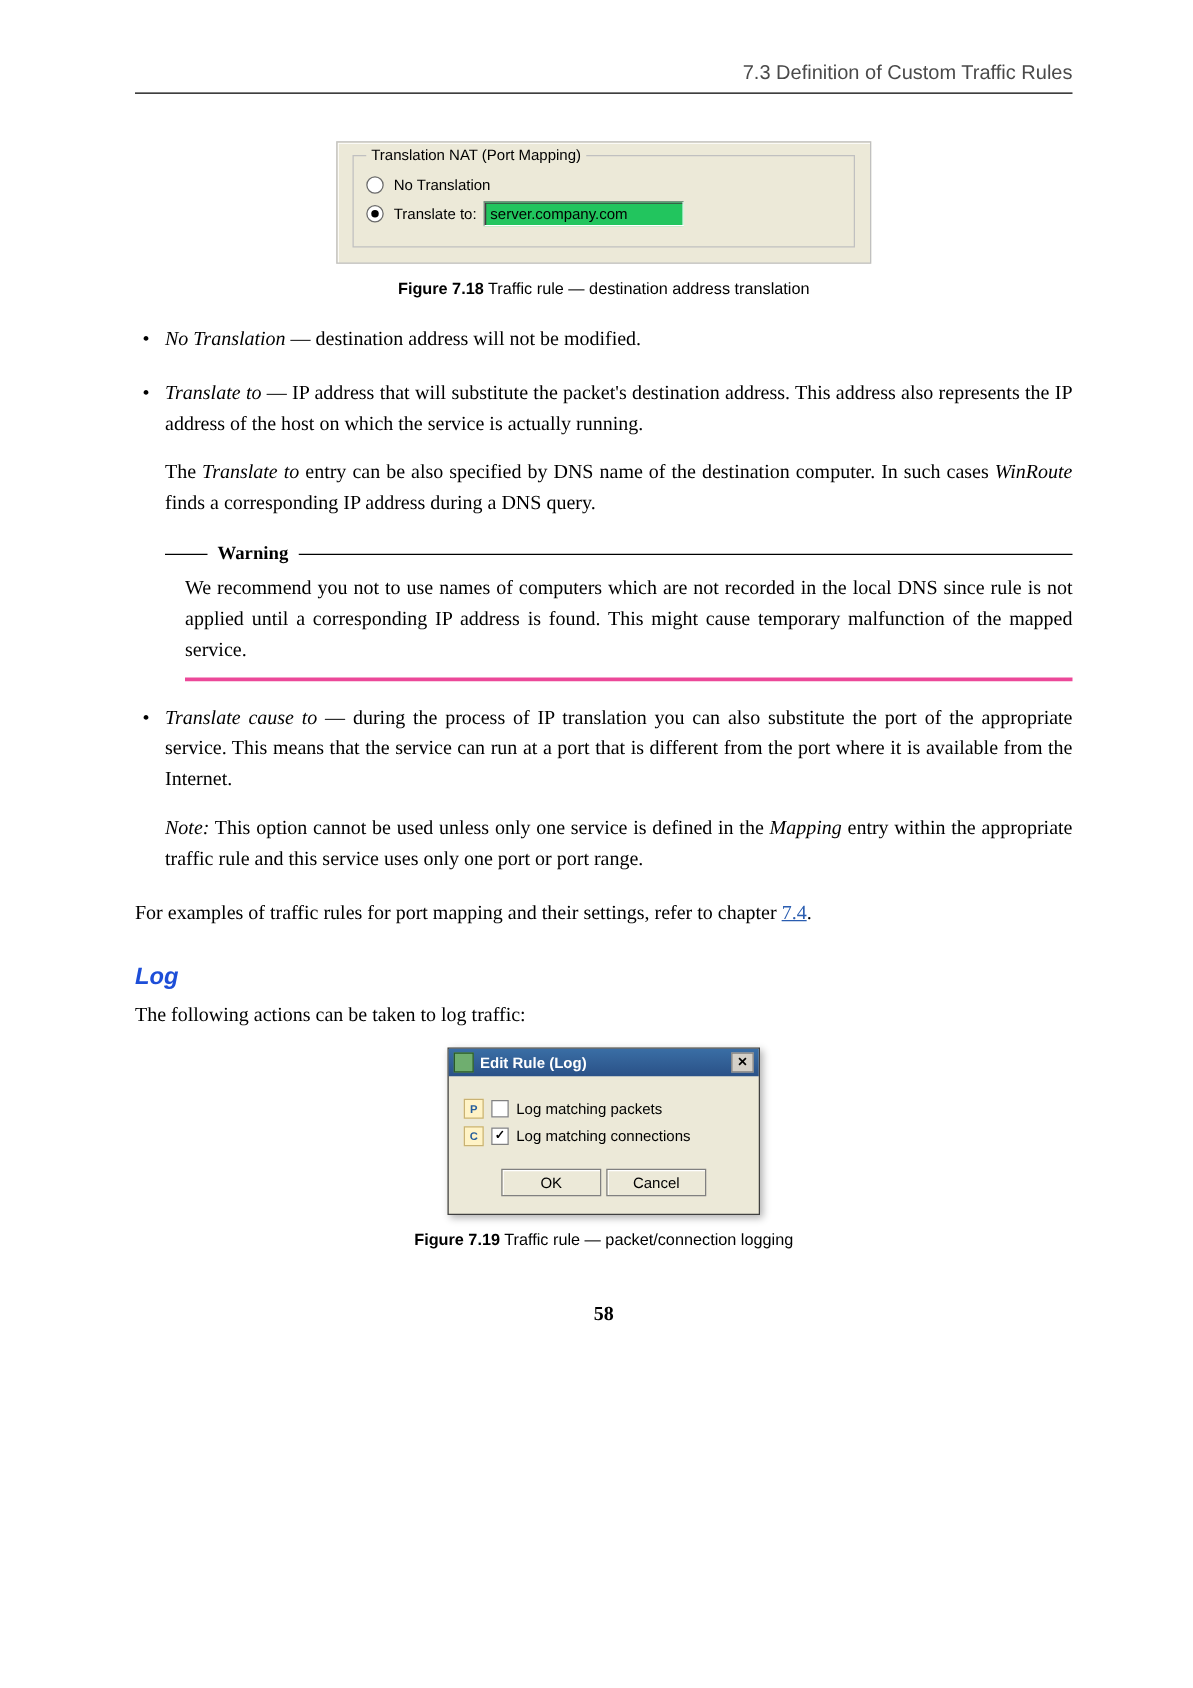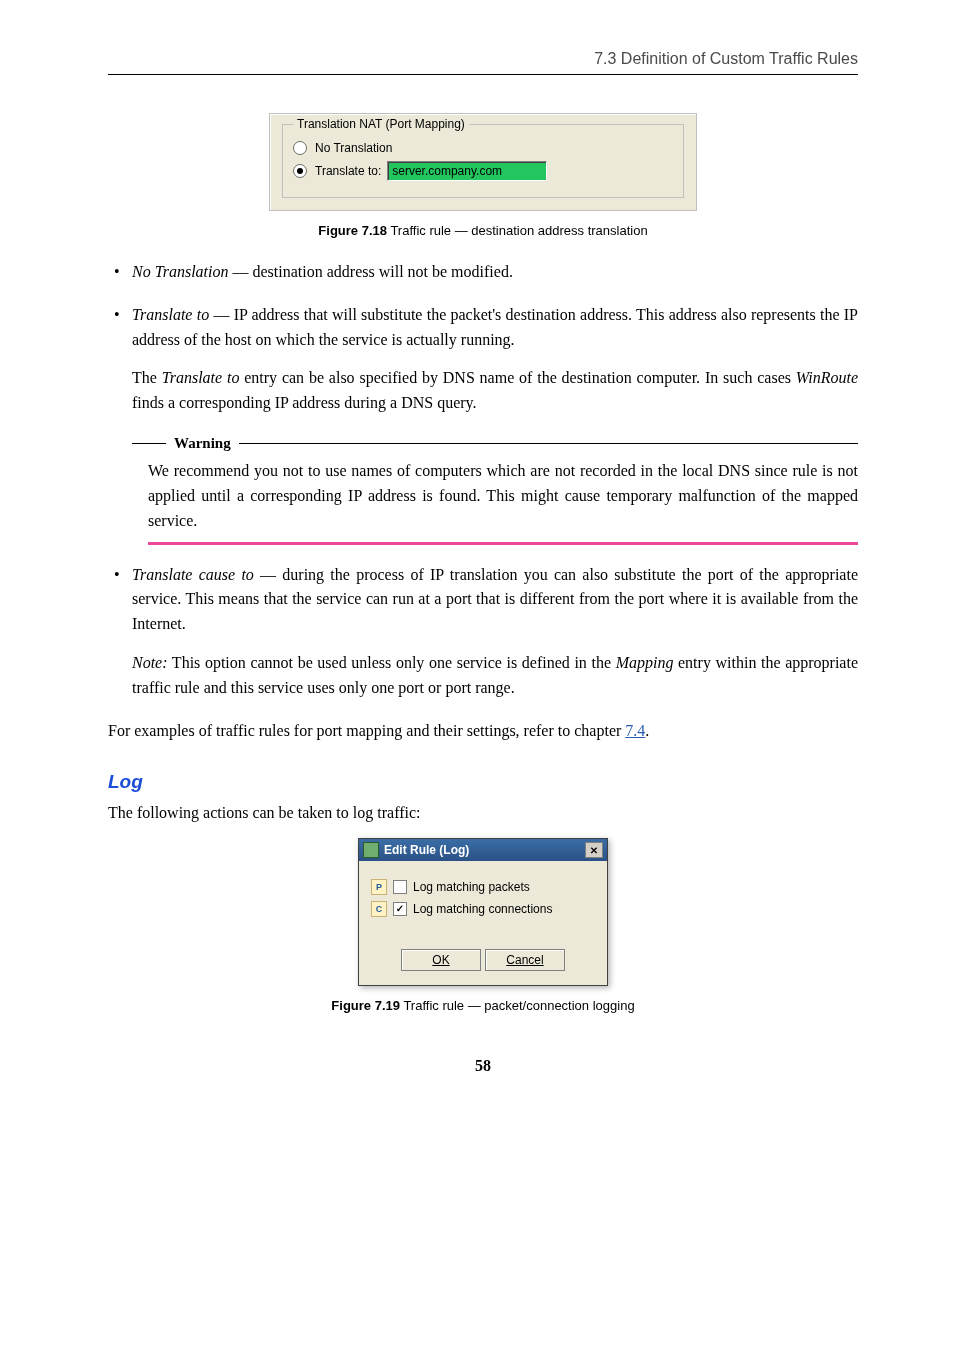--- a/index.html
+++ b/index.html
@@ -242,22 +242,21 @@
     border: 1px solid #808080;
     box-shadow: inset 1px 1px 0 #fff;
     text-align: center;
     font-family: Tahoma, Arial, sans-serif;
     font-size: 12px;
   }
   .btn-row {
     display: flex;
     justify-content: center;
     gap: 4px;
-    margin-top: 32px;
-    text-decoration: underline;
+    margin-top: 18px;
   }
   .page-num {
     text-align: center;
     font-size: 16px;
     margin-top: 44px;
     font-weight: bold;
   }
 </style>
 </head>
 <body>

